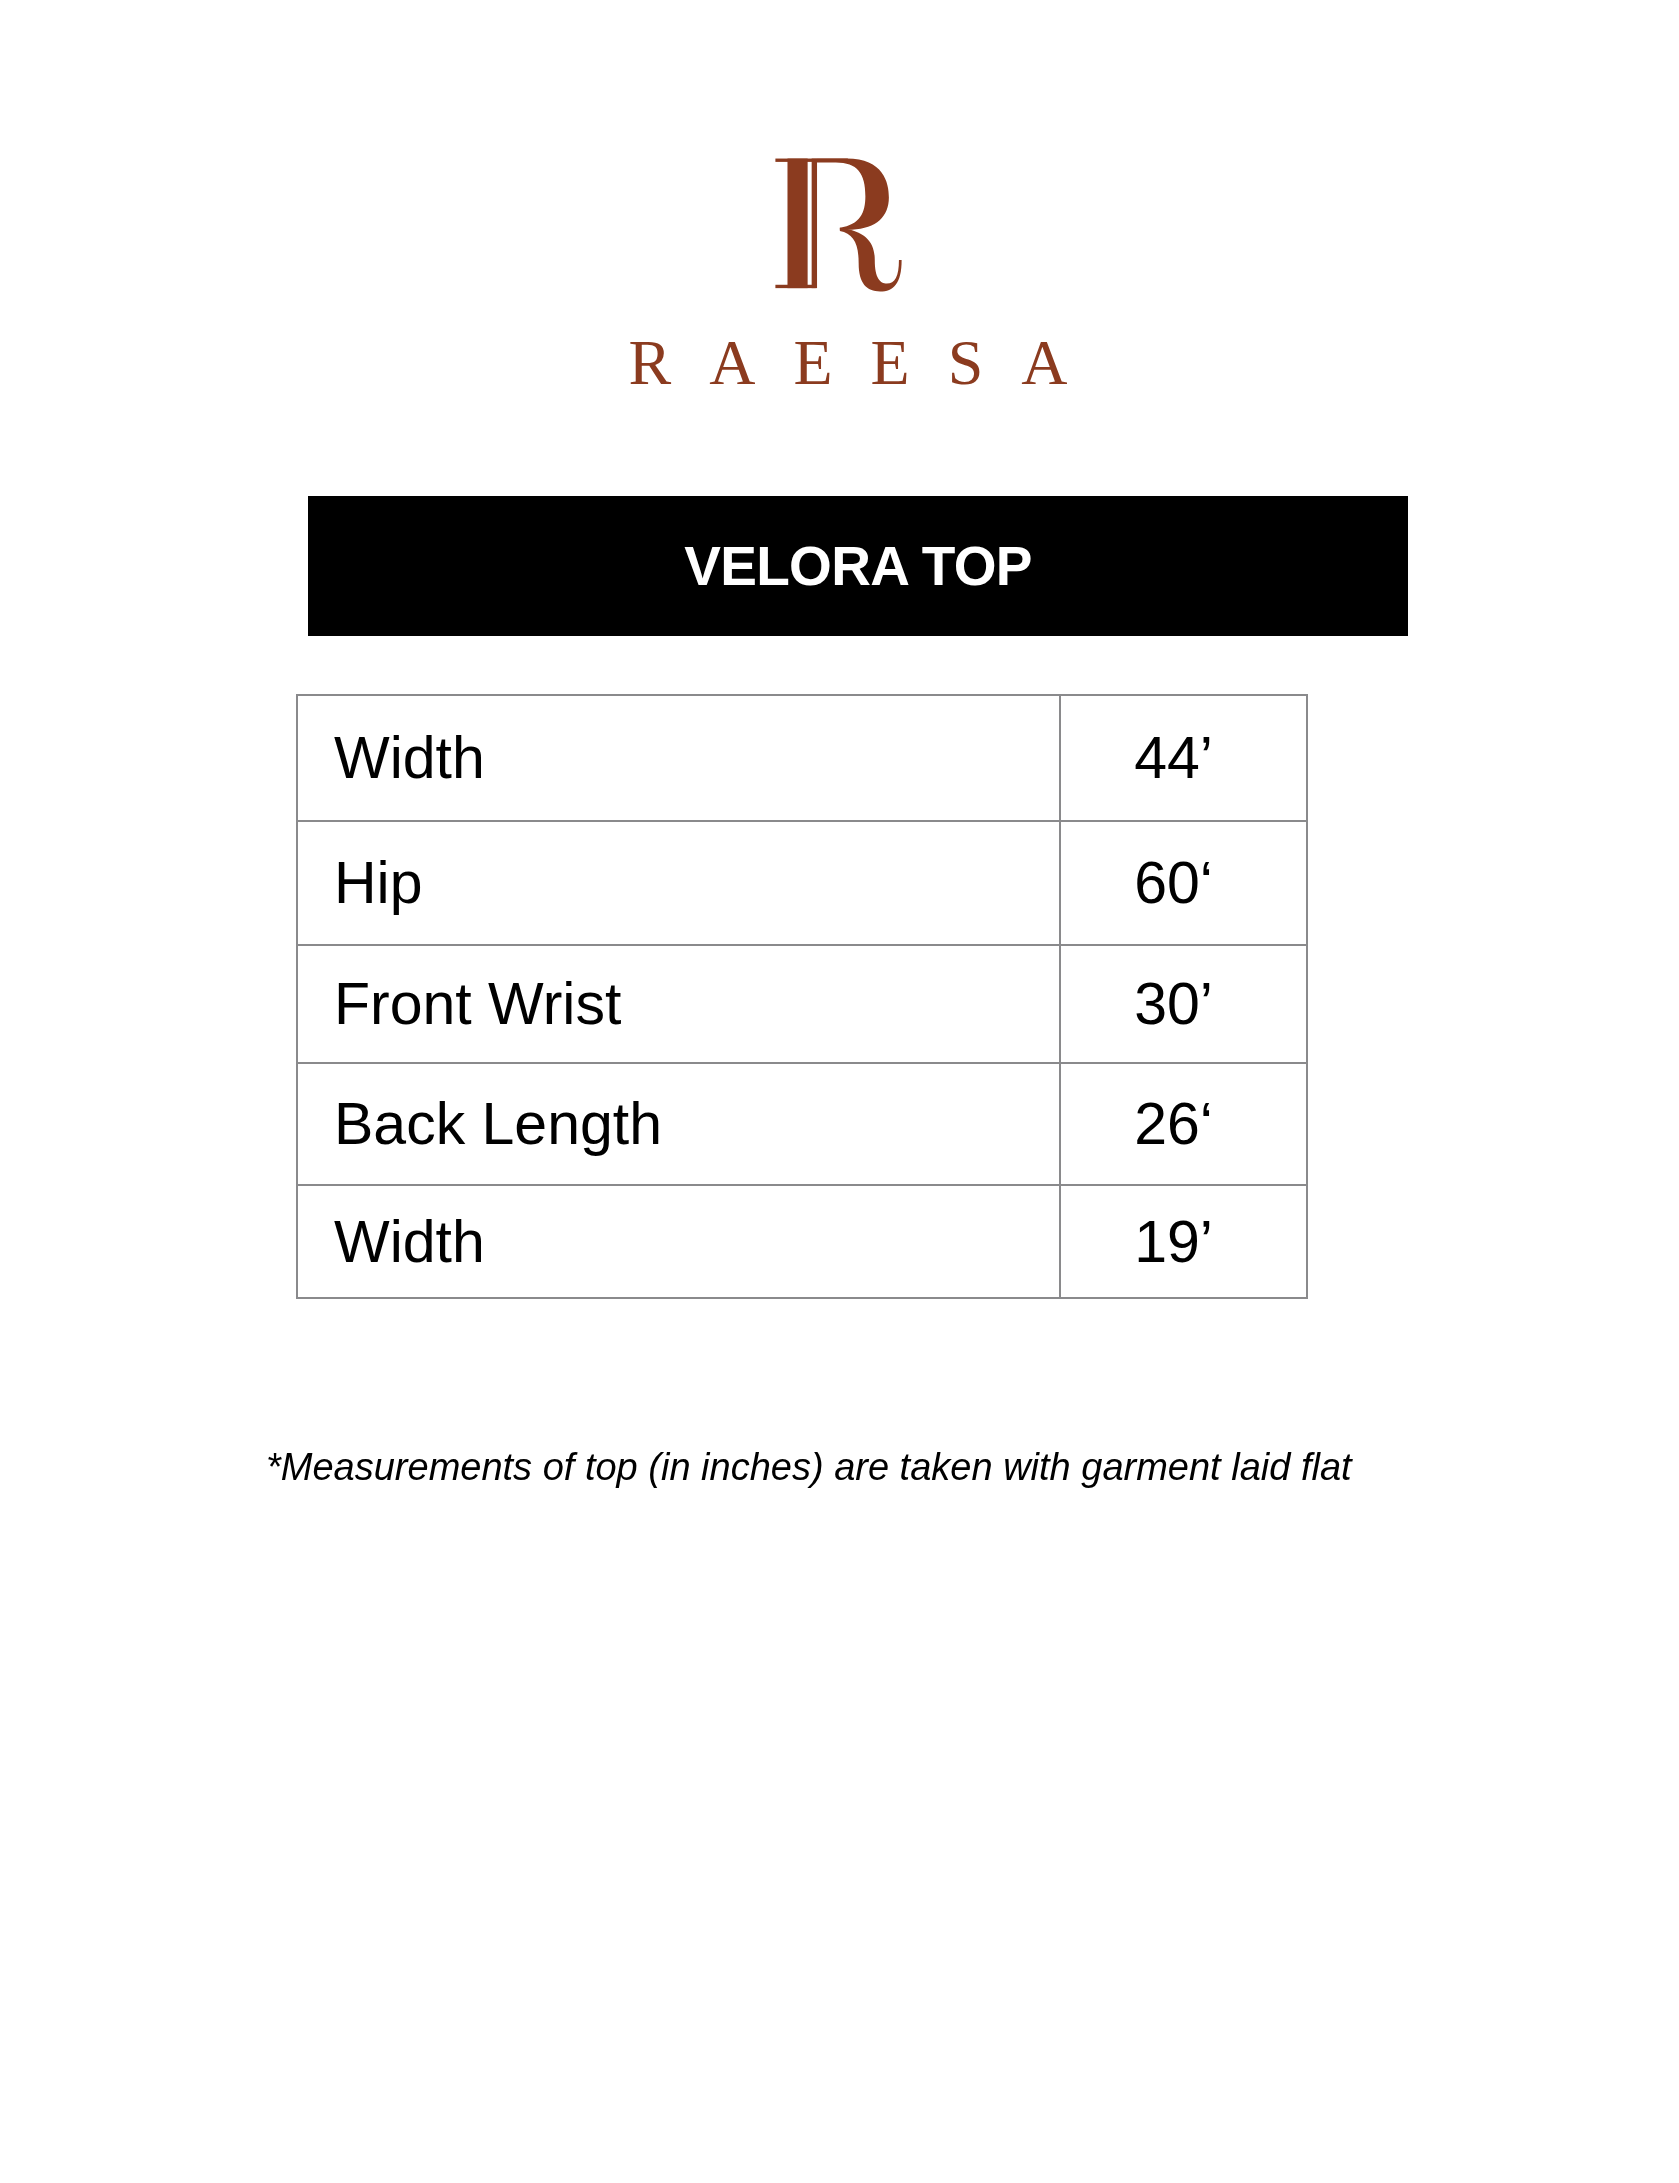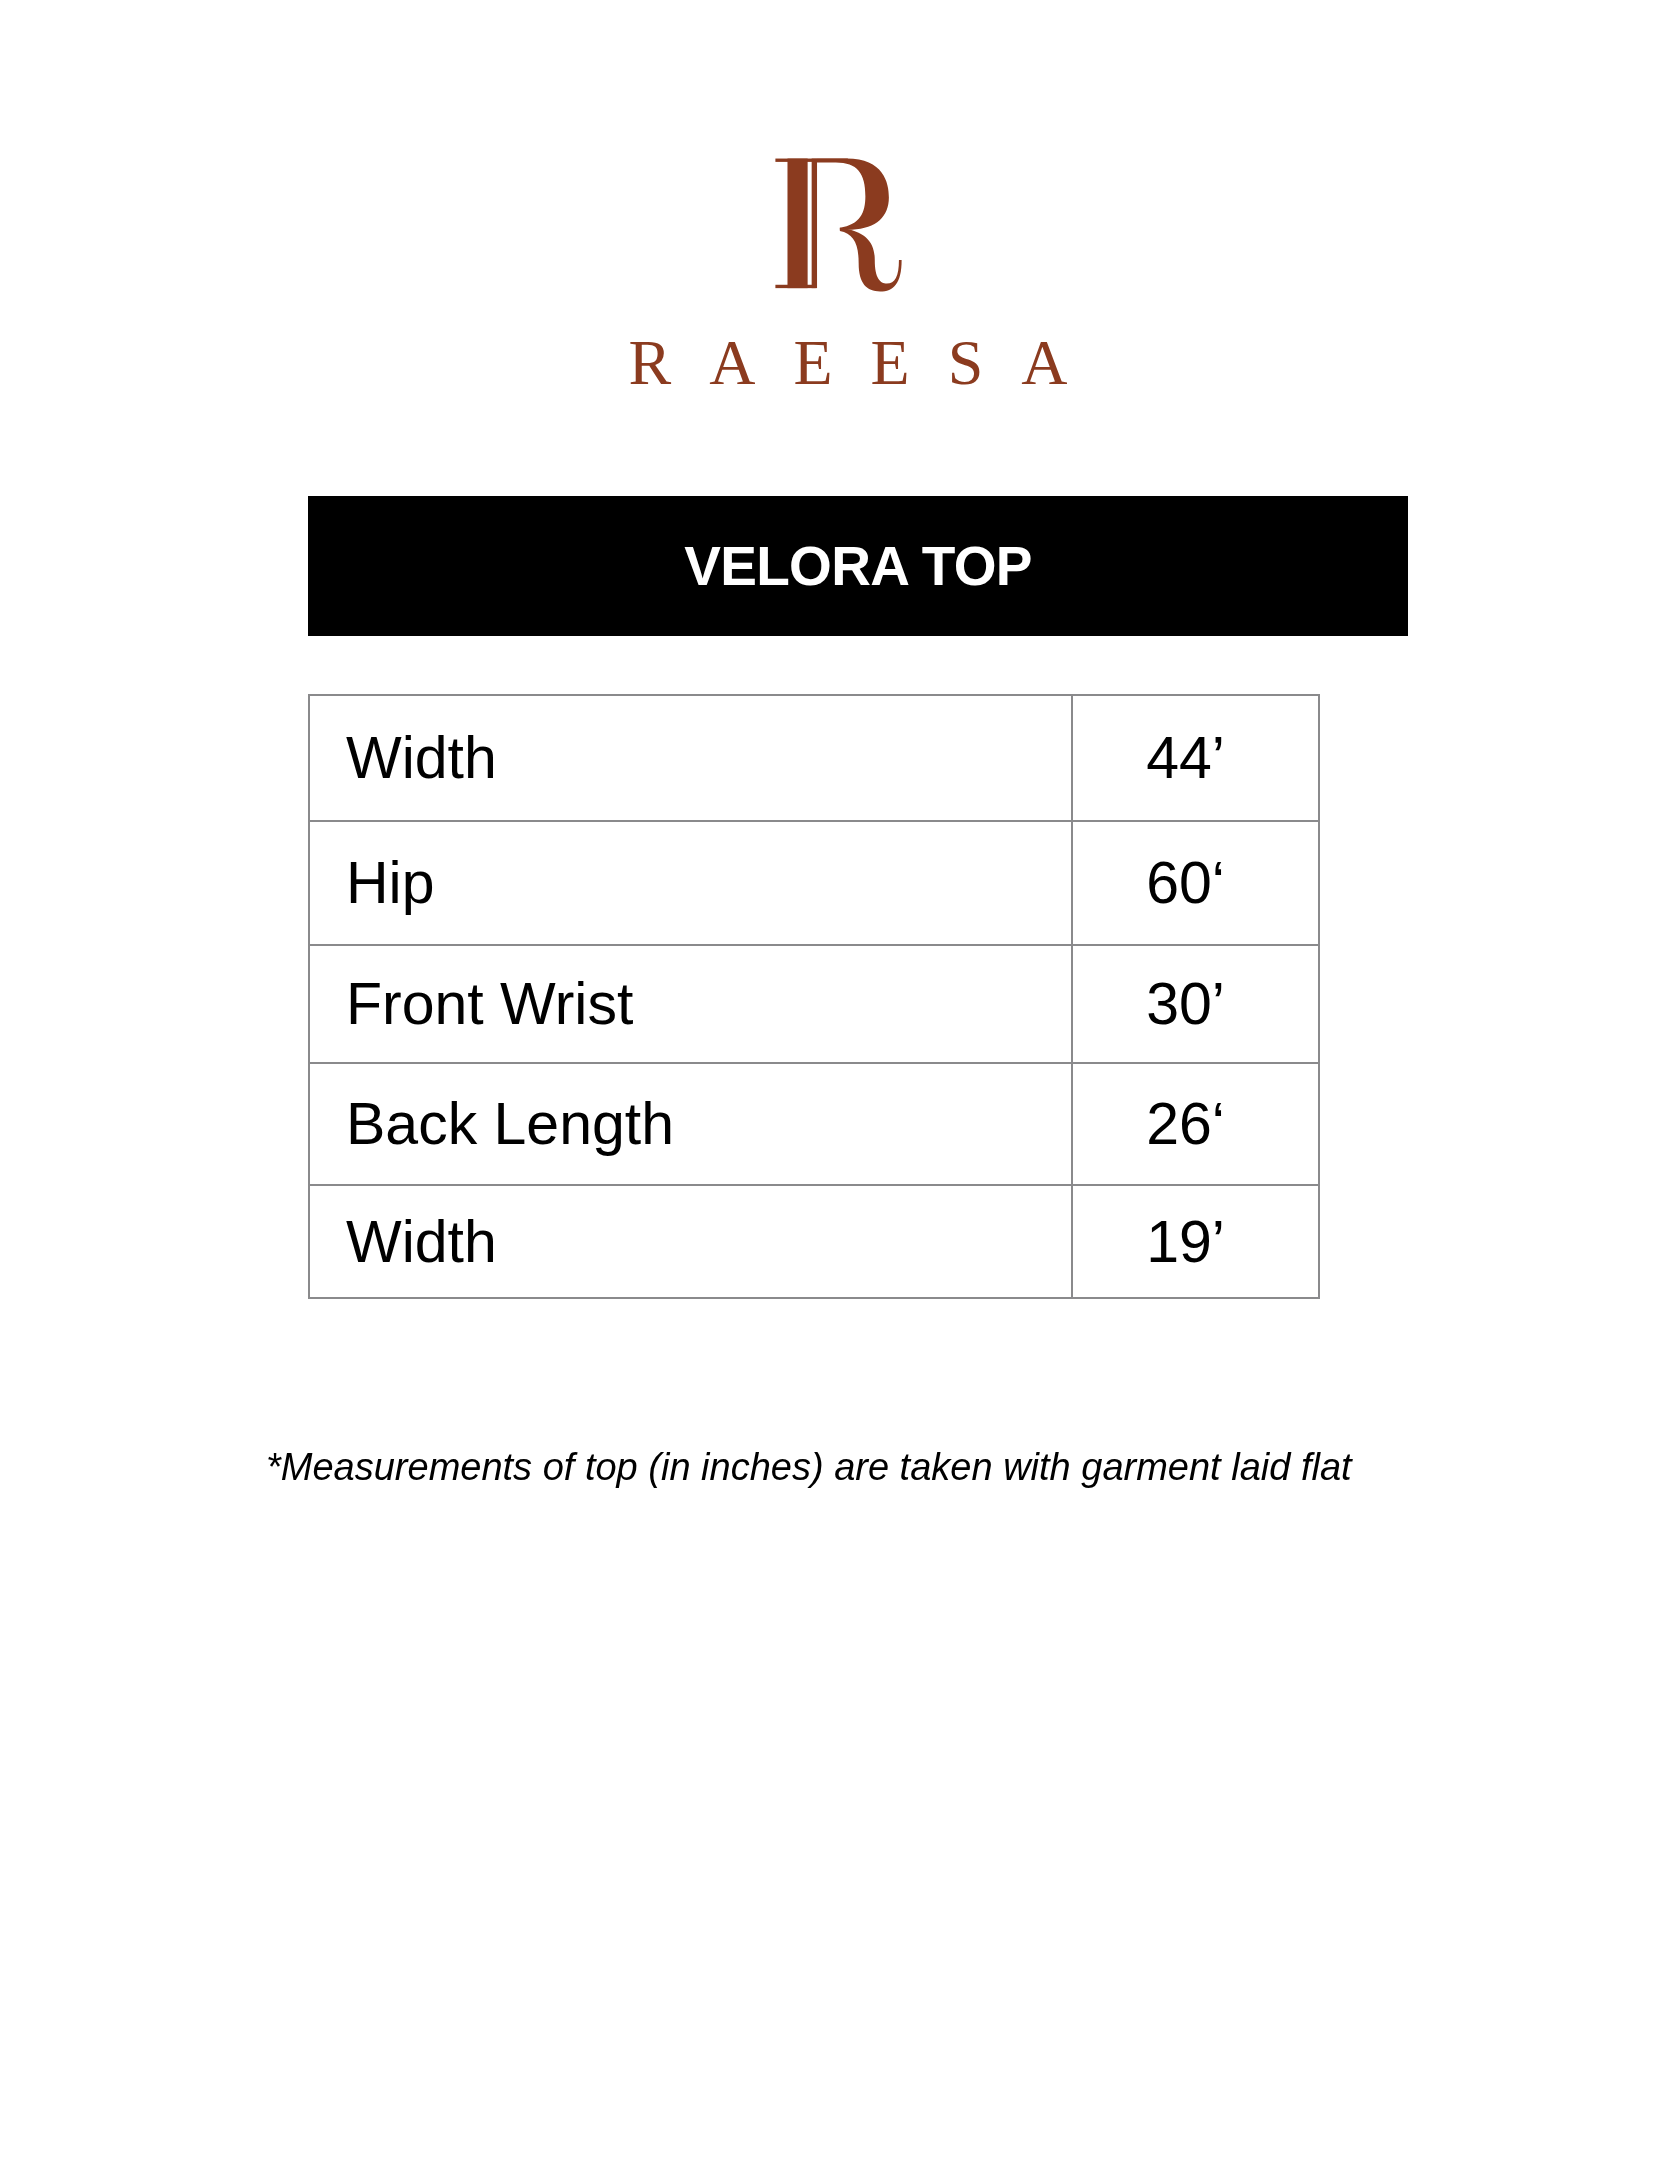--- a/index.html
+++ b/index.html
@@ -48,21 +48,21 @@
   }
   .title-text {
     color: #ffffff;
     font-weight: bold;
     font-size: 55px;
     letter-spacing: -0.7px;
     font-family: "Liberation Sans", "DejaVu Sans", sans-serif;
   }
   .spec-table {
     position: absolute;
-    left: 308px;
+    left: 296px;
     top: 694px;
     width: 1012px;
     border-collapse: collapse;
     table-layout: fixed;
   }
   .spec-table td {
     border: 2.7px solid #8a8a8c;
     padding: 0;
     vertical-align: middle;
     font-size: 59px;

